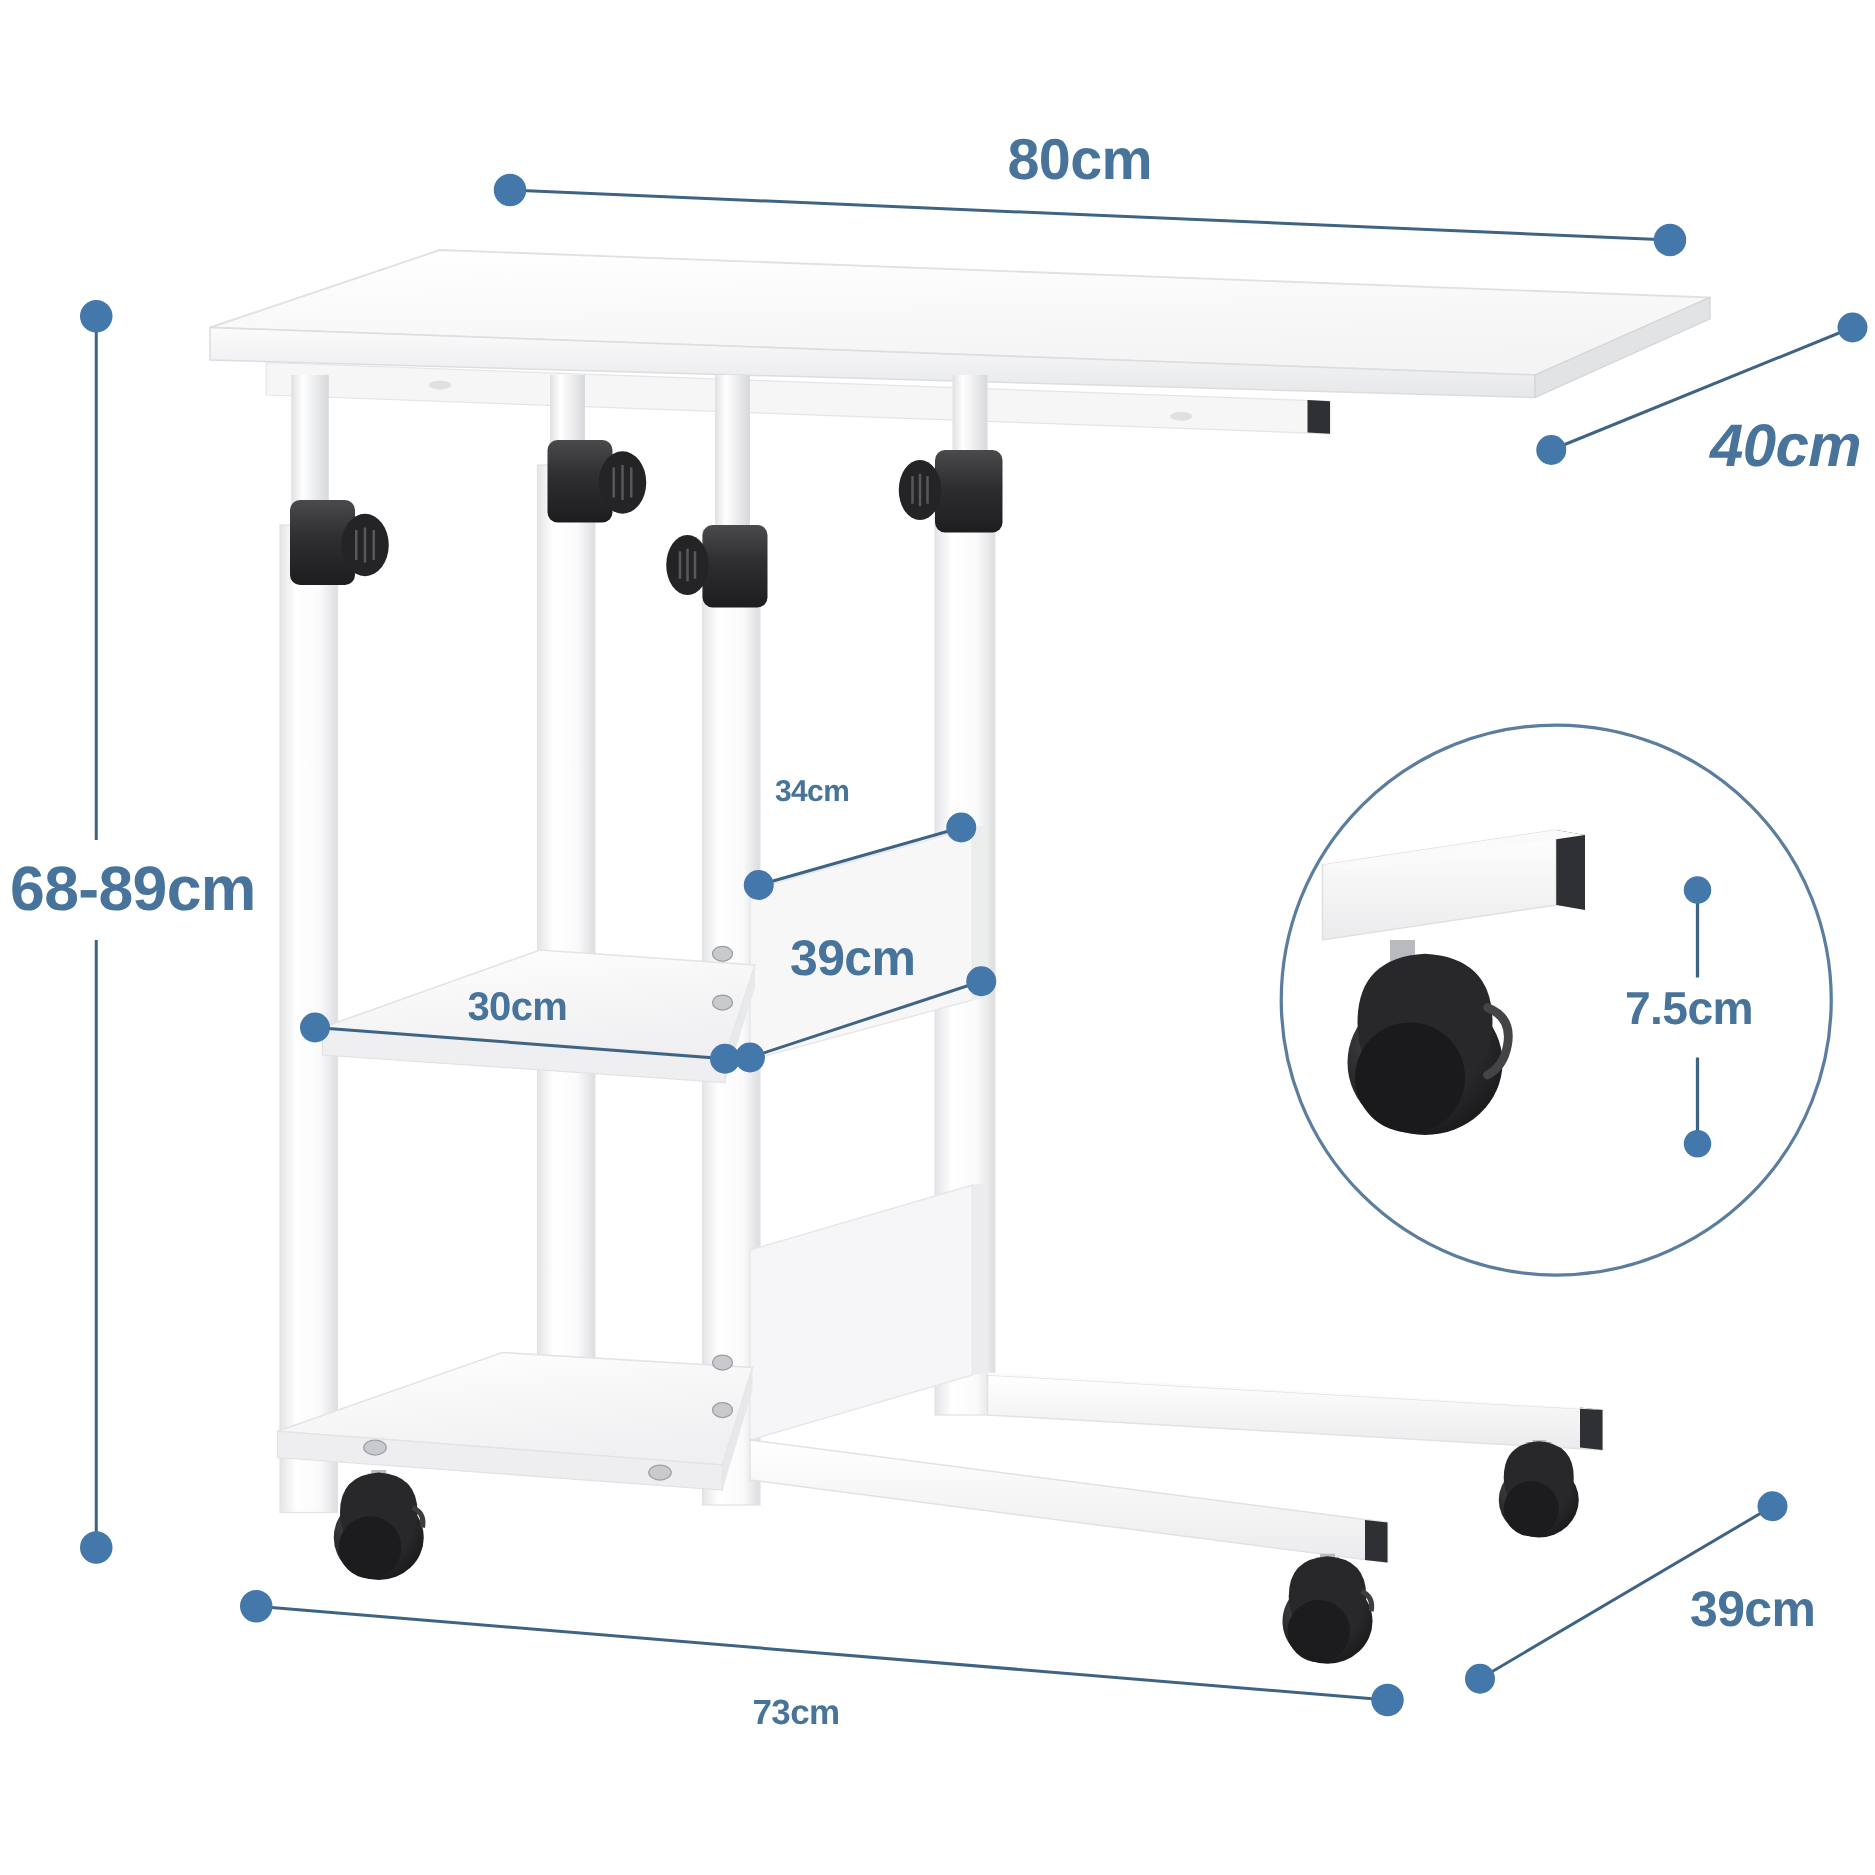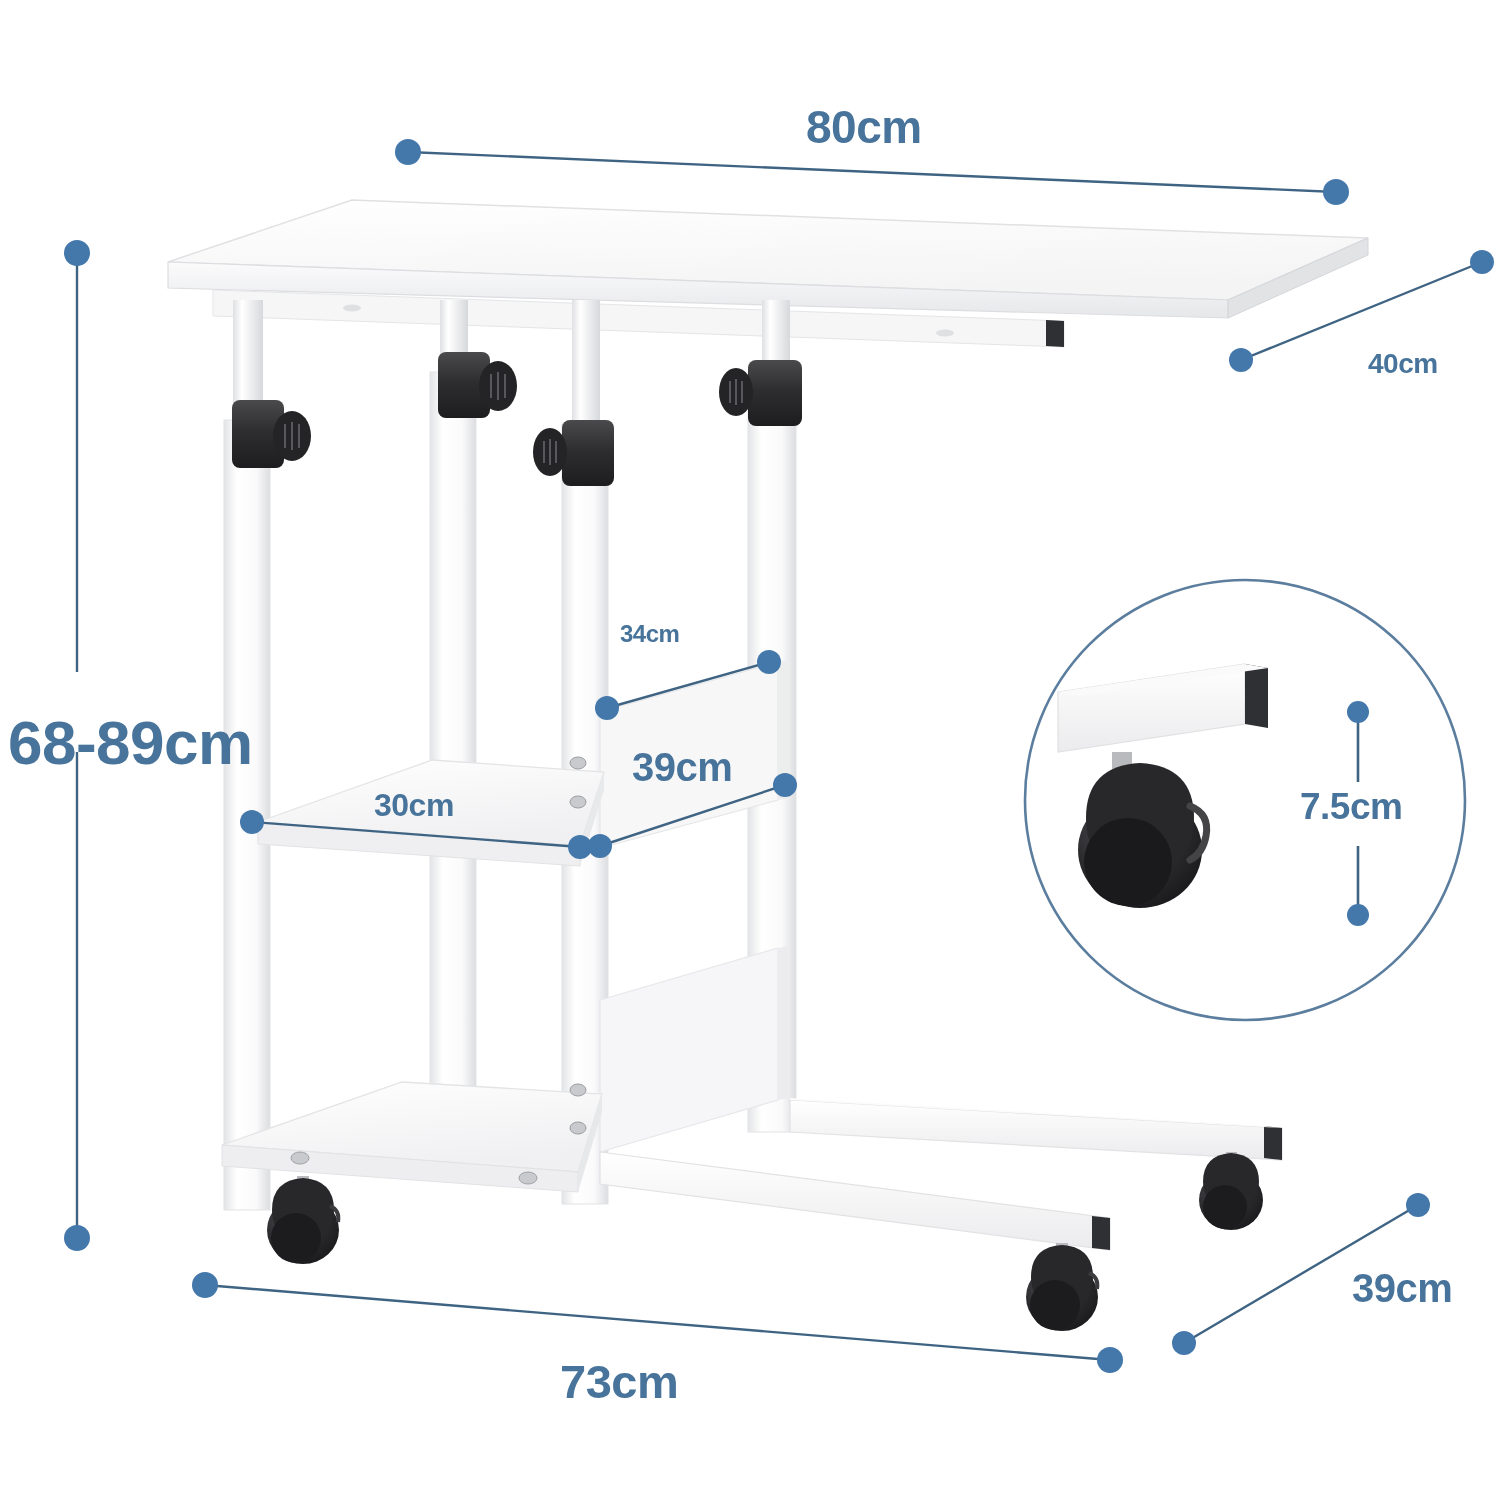--- a/index.html
+++ b/index.html
@@ -13,27 +13,27 @@
   #art{position:absolute;left:0;top:0;width:1500px;height:1500px;}
   .dimlabel{
     position:absolute;
     color:#48749b;
     font-weight:bold;
     font-family:"Liberation Sans", sans-serif;
     white-space:nowrap;
     letter-spacing:-0.5px;
   }
   .dl-80   {left:806px; top:100px;  font-size:46px;}
-  .dl-40   {left:1368px;top:348px;  font-size:28px;}
-  .dl-height{left:8px;  top:682px;  font-size:62px;margin-top:25px;}
+  .dl-40   {left:1368px;top:330px;  font-size:48px;font-style:italic;}
+  .dl-height{left:8px;  top:682px;  font-size:50px;}
   .dl-34   {left:620px; top:620px;  font-size:24px;}
   .dl-39mid{left:632px; top:745px;  font-size:40px;}
   .dl-30   {left:374px; top:787px;  font-size:32px;}
   .dl-75   {left:1300px;top:786px;  font-size:37px;}
-  .dl-73   {left:560px; top:1354px; font-size:47px;text-align:right;}
+  .dl-73   {left:602px; top:1354px; font-size:28px;text-align:right;}
   .dl-39bot{left:1352px;top:1266px; font-size:40px;}
 </style>
 </head>
 <body>
 
 <div id="stage">
 
   <svg id="art" viewBox="0 0 1500 1500" xmlns="http://www.w3.org/2000/svg">
     <defs>
       <linearGradient id="topFace" x1="0" y1="0" x2="0.3" y2="1">

